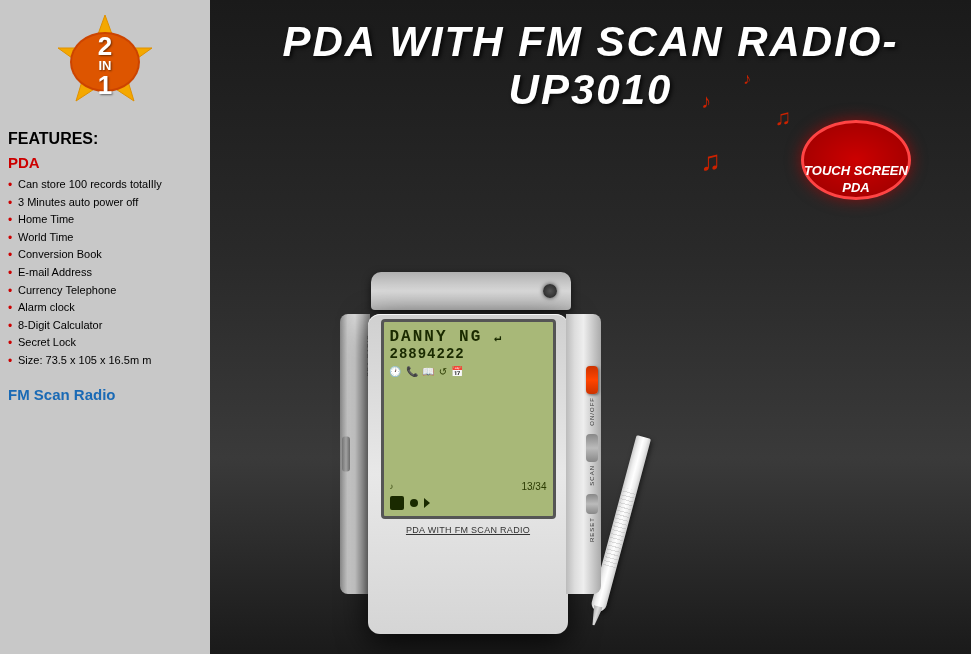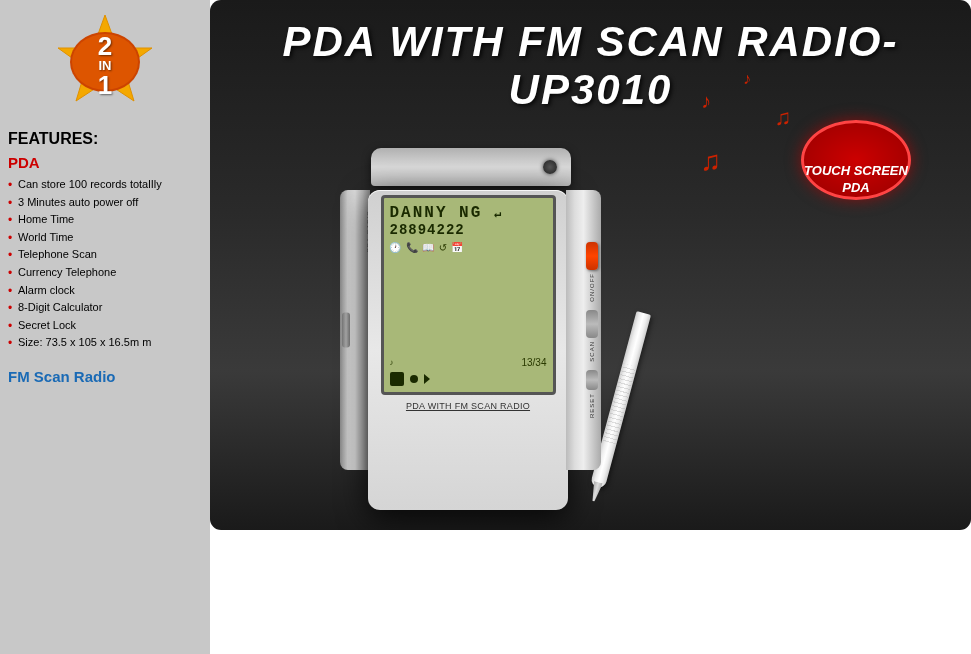--- a/index.html
+++ b/index.html
@@ -89,25 +89,24 @@
     .fm-label {
       font-size: 15px;
       font-weight: bold;
       color: #1a6ab5;
       margin-top: 4px;
     }
 
     
     .main {
       flex: 1;
-      height: 530px;
+      height: 654px;
       background: linear-gradient(180deg, #1a1a1a 0%, #2a2a2a 40%, #3a3a3a 70%, #1a1a1a 100%);
       position: relative;
       overflow: hidden;
-      border-radius: 11px;
     }
 
     .main-title {
       text-align: center;
       padding-top: 18px;
       padding-bottom: 10px;
     }
 
     .main-title h1 {
       font-size: 42px;
@@ -326,21 +325,22 @@
   </div>
 
   <div class="features-title">FEATURES:</div>
   <div class="pda-label">PDA</div>
 
   <ul class="feature-list">
     <li>Can store 100 records totalIly</li>
     <li>3 Minutes auto power off</li>
     <li>Home Time</li>
     <li>World Time</li>
-    <li>Telephone Scan</li>
+    <li>Conversion Book</li>
+    <li>E-mail Address</li>
     <li>Currency Telephone</li>
     <li>Alarm clock</li>
     <li>8-Digit Calculator</li>
     <li>Secret Lock</li>
     <li>Size: 73.5 x 105 x 16.5m m</li>
   </ul>
 
   <div class="fm-label">FM Scan Radio</div>
 </div>
 

